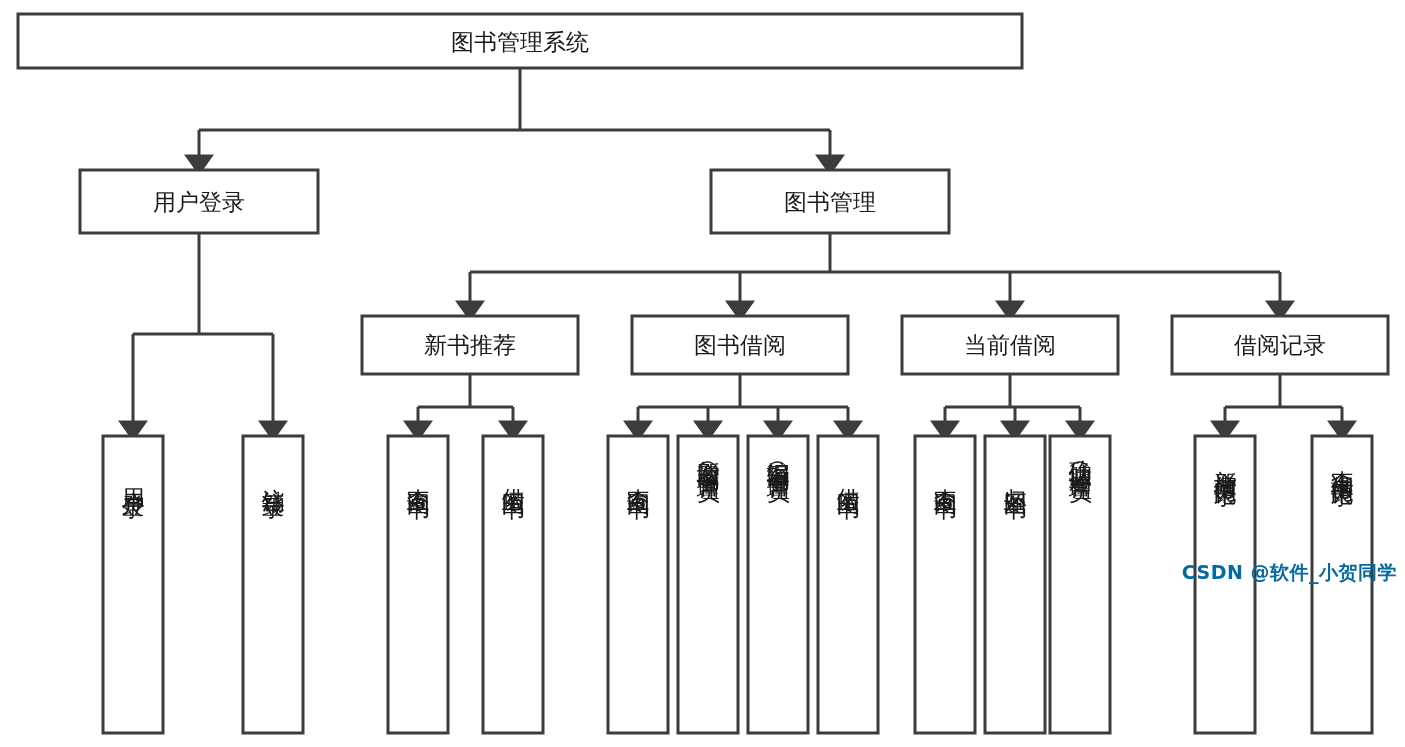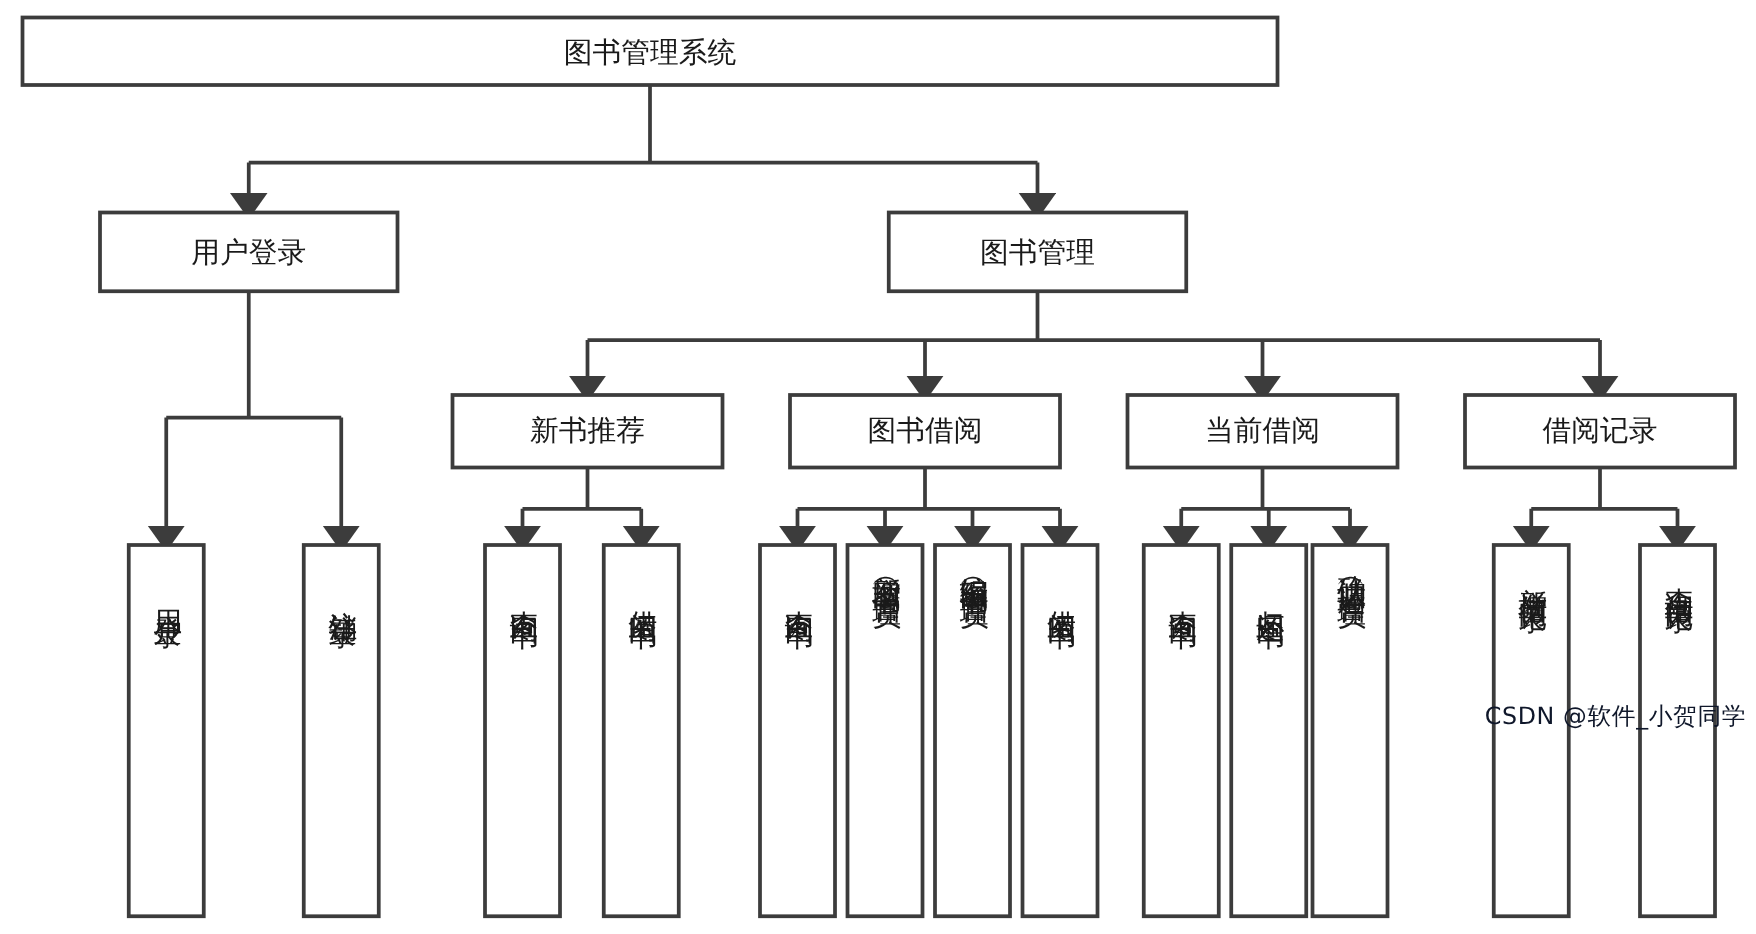--- a/index.html
+++ b/index.html
@@ -28,24 +28,25 @@
     display:flex;
     align-items:center;
     justify-content:flex-start;
     white-space:nowrap;
     pointer-events:none;
   }
   #watermark{
     position:absolute;
     right:8px;bottom:6px;
     font-size:19px;
-    color:#0f172a;
+    color:#0369a1;
     font-family:"DejaVu Sans","Liberation Sans",sans-serif;
     letter-spacing:0.5px;
     white-space:nowrap;
+    font-weight:bold;
   }
 </style>
 </head>
 <body>
 
 <div id="stage">
 
   <svg id="diagram" viewBox="0 0 1405 747">
     <defs>
       <marker id="arrow" markerWidth="12" markerHeight="12" refX="1.2" refY="5" orient="auto" markerUnits="strokeWidth">

